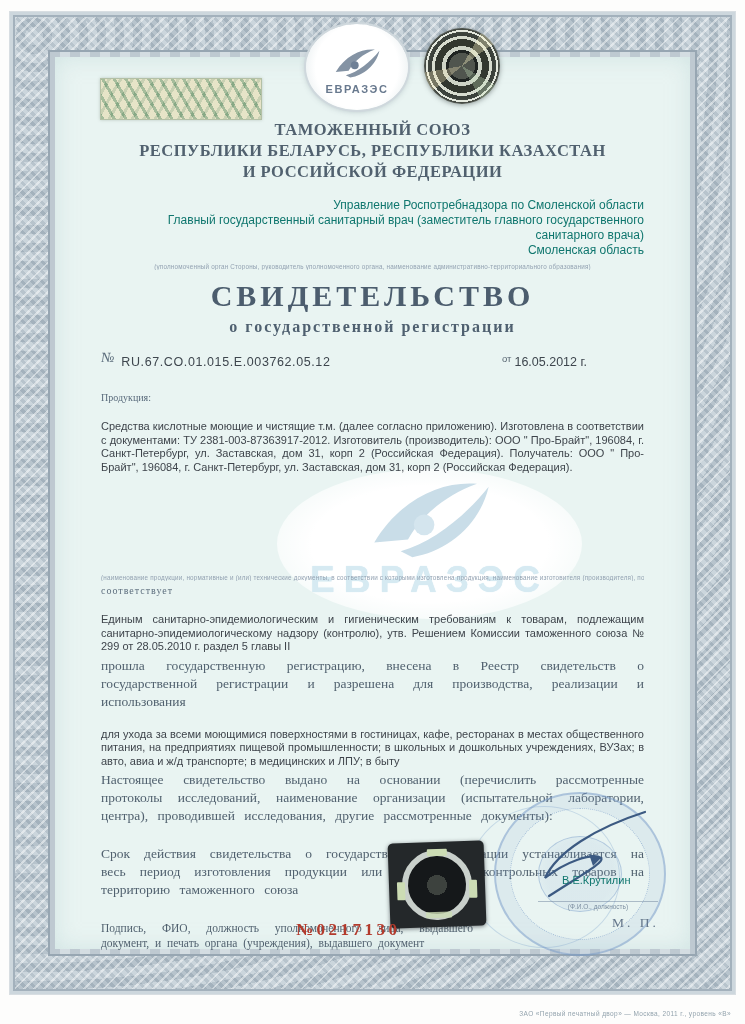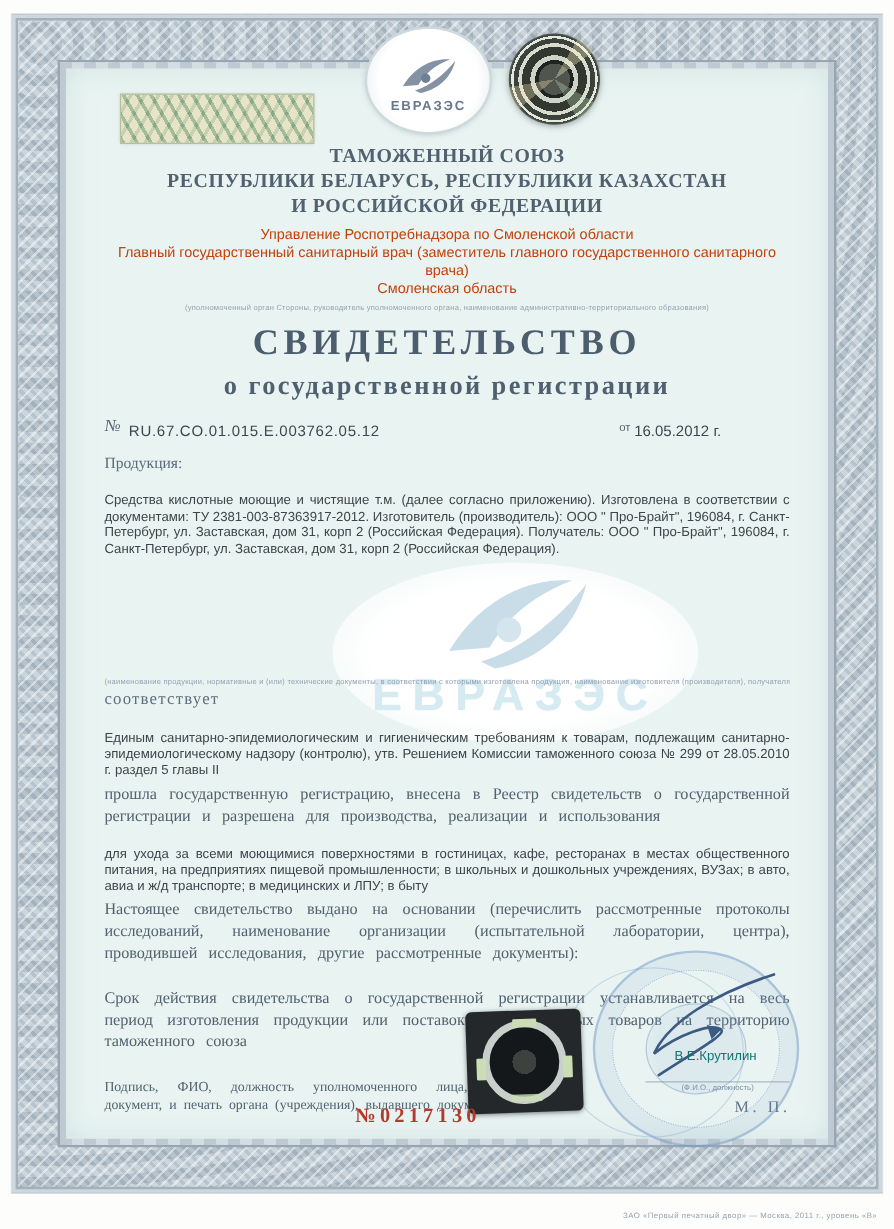--- a/index.html
+++ b/index.html
@@ -11,43 +11,43 @@
       repeating-linear-gradient(135deg, rgba(255,255,255,.45) 0 2px, rgba(255,255,255,0) 2px 7px),
       repeating-linear-gradient(45deg, rgba(150,165,178,.30) 0 3px, rgba(215,224,230,.30) 3px 7px),
       repeating-radial-gradient(circle at 24px 24px, #c6d1d8 0 9px, #a9b7c1 9px 18px),
       #b3bfc8;
     box-shadow: inset 0 0 0 3px #cdd7dd, inset 0 0 0 5px #a3b1bc, 0 0 0 1px #d8dee2;}
   .frame-inner-edge{position:absolute;left:50px;top:52px;right:50px;bottom:70px;
     background:repeating-linear-gradient(90deg,#bec9d1 0 10px,#d4dde2 10px 20px);
     box-shadow:0 0 0 2px #97a6b2;}
   .inner{position:absolute;left:55px;top:57px;right:55px;bottom:75px;background:#e9f4f2;
     box-shadow:inset 0 0 22px rgba(190,215,215,.55);}
-  .content{position:relative;padding:0 32px;z-index:3;}
+  .content{position:relative;padding:0 46px;z-index:3;}
 
   
   .union{margin-top:62px;text-align:center;font-family:"Liberation Serif",serif;
     font-weight:bold;font-size:16.5px;line-height:21px;color:#51616f;letter-spacing:.5px;}
-  .authority{margin-top:6px;text-align:center;font-size:12px;line-height:15px;color:#c2410c;}
+  .authority{margin-top:16px;text-align:right;font-size:12px;line-height:15px;color:#0f766e;}
   .tiny-line{margin-top:5px;text-align:center;font-size:6.3px;color:#93a2b2;letter-spacing:.2px;
     white-space:nowrap;overflow:hidden;}
   .doc-title{margin-top:9px;text-align:center;font-family:"Liberation Serif",serif;
     font-weight:bold;font-size:30px;letter-spacing:4px;color:#4c5d6e;}
   .doc-subtitle{margin-top:5px;text-align:center;font-family:"Liberation Serif",serif;
-    font-weight:bold;font-size:22px;letter-spacing:2px;color:#4f6070;}
+    font-weight:bold;font-size:16px;letter-spacing:2px;color:#4f6070;}
   .number-row{margin-top:18px;display:flex;align-items:baseline;font-size:12.5px;color:#3e464e;}
   .no-label{font-family:"Liberation Serif",serif;font-size:14px;color:#5a6b7b;
     position:relative;top:-4px;margin-right:7px;transform:skewX(-8deg);display:inline-block;}
   .no-value{letter-spacing:.6px;}
   .ot-group{margin-left:auto;margin-right:57px;}
   .ot-label{font-size:9.5px;color:#55636f;position:relative;top:-4px;margin-right:3px;}
-  .product-label{margin-top:10px;font-family:"Liberation Serif",serif;font-size:13px;color:#5a6b7c;}
+  .product-label{margin-top:22px;font-family:"Liberation Serif",serif;font-size:10px;color:#5a6b7c;}
   .sans-par{margin:17px 0 0 0;font-size:11px;line-height:13.5px;text-align:justify;color:#3e444b;}
   .serif-par{margin:3px 0 0 0;font-family:"Liberation Serif",serif;font-size:13.5px;
     line-height:18px;text-align:justify;word-spacing:6px;color:#51616f;}
-  .serif-label{margin-top:4px;font-family:"Liberation Serif",serif;font-size:14px;
+  .serif-label{margin-top:4px;font-family:"Liberation Serif",serif;font-size:10px;
     color:#5d6e7e;letter-spacing:1px;}
   .spacer-watermark{height:95px;}
   .validity{margin-top:20px;}
   .signature-label{margin-top:22px;width:372px;font-size:11.5px;line-height:15px;word-spacing:3px;}
 
   
   .holo-strip{position:absolute;left:100px;top:78px;width:160px;height:40px;z-index:4;
     background:
       repeating-linear-gradient(60deg, rgba(118,158,120,.55) 0 3px, rgba(236,230,200,.55) 3px 10px),
       repeating-linear-gradient(-60deg, rgba(108,148,112,.5) 0 3px, rgba(240,234,206,.5) 3px 10px),

